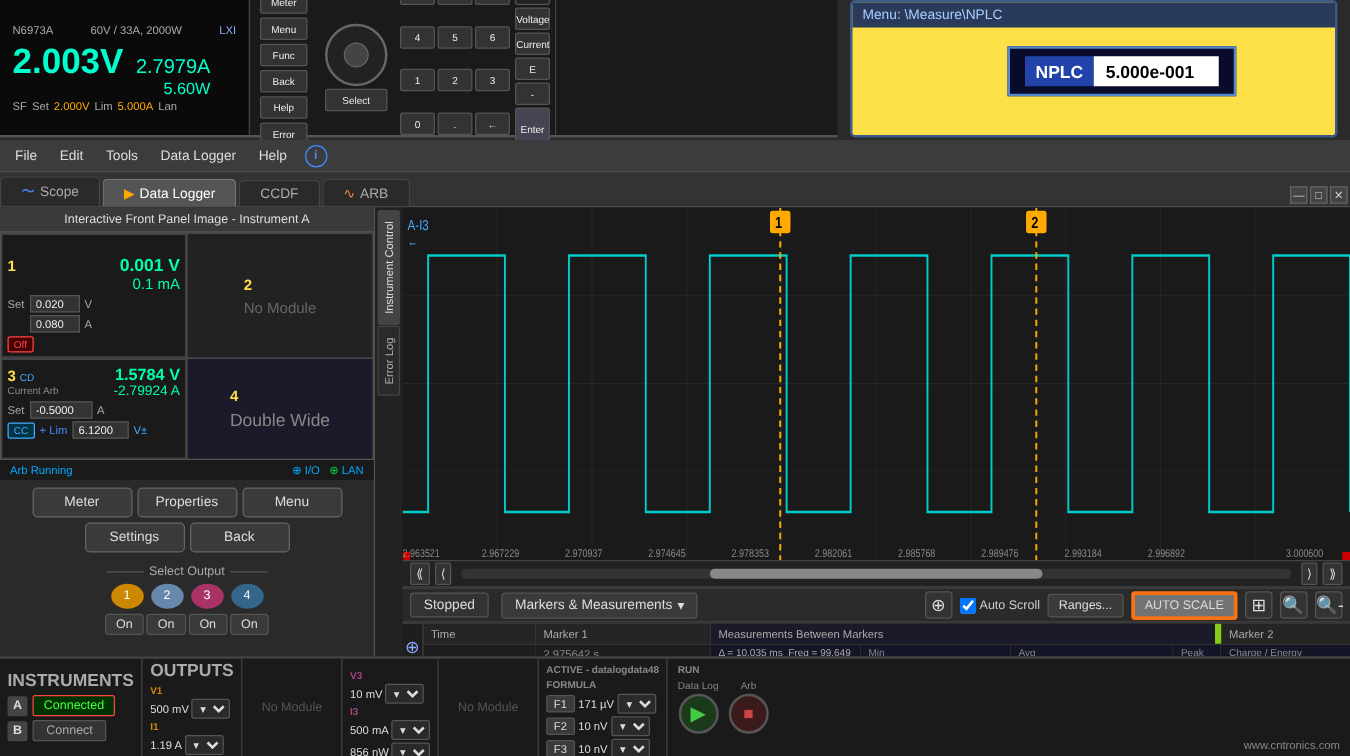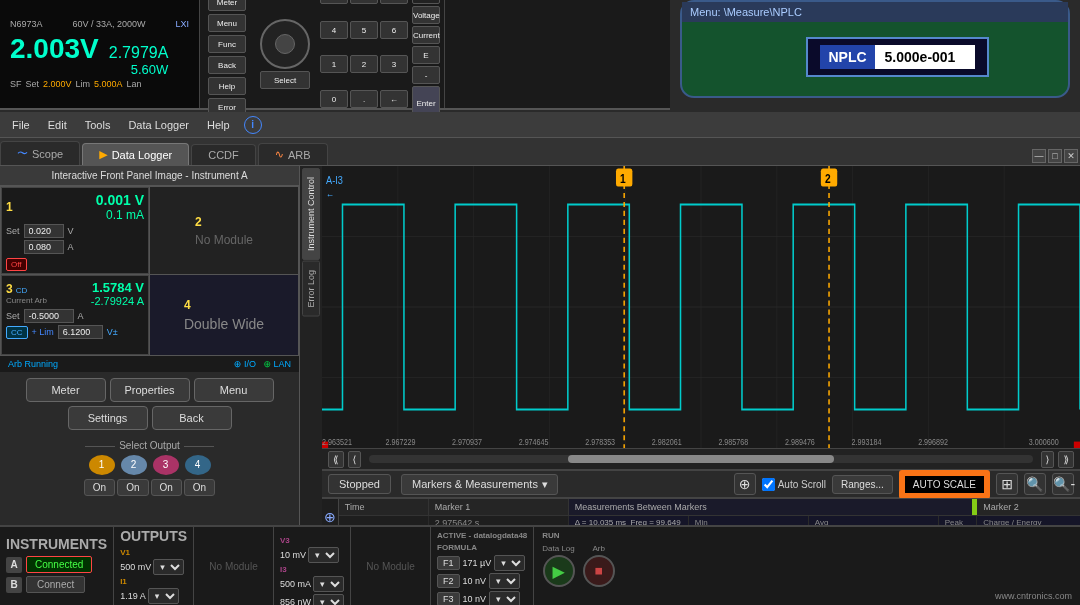--- a/index.html
+++ b/index.html
@@ -42,22 +42,22 @@
       width: 50px; height: 50px; border-radius: 50%; background: #222; border: 2px solid #666;
       display: flex; align-items: center; justify-content: center; margin: 0 6px;
       position: relative;
     }
     .nav-inner { width: 20px; height: 20px; border-radius: 50%; background: #444; border: 1px solid #666; }
     .func-buttons { display: flex; flex-direction: column; gap: 3px; margin: 0 4px; }
     .func-buttons .kbtn { width: 38px; }
 
     
     .nplc-panel {
-      position: absolute; top: 0; left: 680px; width: 390px; height: 98px;
-      background: #14532d; border: 2px solid #3a5a8a; border-radius: 14px;
+      position: absolute; top: 0; left: 680px; width: 390px; height: 110px;
+      background: #fde047; border: 2px solid #3a5a8a; border-radius: 4px;
     }
     .nplc-title { background: #2a3a5a; color: #aaccff; font-size: 11px; padding: 4px 8px; }
     .nplc-content { display: flex; align-items: center; justify-content: center; height: 70px; }
     .nplc-box { background: #0a0a2a; border: 2px solid #5588cc; padding: 6px 12px; display: flex; align-items: center; gap: 0; margin-left: 45px; }
     .nplc-label { background: #2244aa; color: #fff; padding: 4px 8px; font-size: 14px; font-weight: bold; }
     .nplc-value { background: #ffffff; color: #000; padding: 4px 10px; font-size: 14px; font-weight: bold; min-width: 100px; }
 
     
     .main-window {
       position: absolute; top: 112px; left: 0; right: 0; bottom: 0;
@@ -162,21 +162,21 @@
     .chart-toolbar {
       height: 28px; background: #2a2a2a; border-top: 1px solid #444; border-bottom: 1px solid #444;
       display: flex; align-items: center; padding: 0 6px; gap: 4px;
     }
     .nav-btn { background: #333; color: #ddd; border: 1px solid #555; padding: 2px 4px; font-size: 10px; cursor: pointer; border-radius: 2px; }
     .stopped-badge { background: #333; color: #ddd; border: 1px solid #555; padding: 3px 10px; font-size: 11px; border-radius: 3px; margin-right: 6px; }
     .markers-btn { background: #3a3a3a; color: #ddd; border: 1px solid #555; padding: 3px 10px; font-size: 11px; border-radius: 3px; cursor: pointer; display: flex; align-items: center; gap: 4px; }
     .auto-scroll-area { display: flex; align-items: center; gap: 6px; margin-left: auto; }
     .plus-btn { background: #333; color: #ddd; border: 1px solid #555; width: 22px; height: 22px; border-radius: 3px; font-size: 14px; cursor: pointer; text-align: center; line-height: 20px; }
     .ranges-btn { background: #3a3a3a; color: #ddd; border: 1px solid #555; padding: 3px 8px; font-size: 10px; border-radius: 3px; cursor: pointer; }
-    .auto-scale-btn { background: #000000; color: #ddd; border: 6px solid #f97316; padding: 3px 8px; font-size: 10px; border-radius: 3px; cursor: pointer; }
+    .auto-scale-btn { background: #737373; color: #ddd; border: 3px solid #f97316; padding: 3px 8px; font-size: 10px; border-radius: 3px; cursor: pointer; }
     .zoom-btn { background: #333; color: #ddd; border: 1px solid #555; width: 22px; height: 22px; border-radius: 3px; font-size: 14px; cursor: pointer; text-align: center; line-height: 20px; }
     .checkbox-label { color: #ccc; font-size: 10px; display: flex; align-items: center; gap: 3px; }
 
     
     .measurements-table {
       background: #1e1e1e; border-top: 1px solid #444;
     }
 
     
     .bottom-bar {
@@ -332,21 +332,21 @@
 
     <div class="left-panel">
       <div class="panel-title">Interactive Front Panel Image - Instrument A</div>
 
       <div class="channels-grid">
 
         <div class="channel-box" style="background:#1a1a1a; border:1px solid #444;">
           <div class="ch-header">
             <span class="ch-num">1</span>
             <div>
-              <div class="ch-voltage" style="font-size:14px;">0.001 V</div>
+              <div class="ch-voltage" style="font-size:14px;margin-top:12px;">0.001 V</div>
               <div class="ch-current">0.1 mA</div>
             </div>
           </div>
           <div class="ch-set-row">
             <span class="ch-set-label">Set</span>
             <input class="ch-set-val" value="0.020" style="width: 40px;">
             <span class="ch-set-label">V</span>
           </div>
           <div class="ch-set-row">
             <span class="ch-set-label" style="visibility:hidden;">Set</span>

